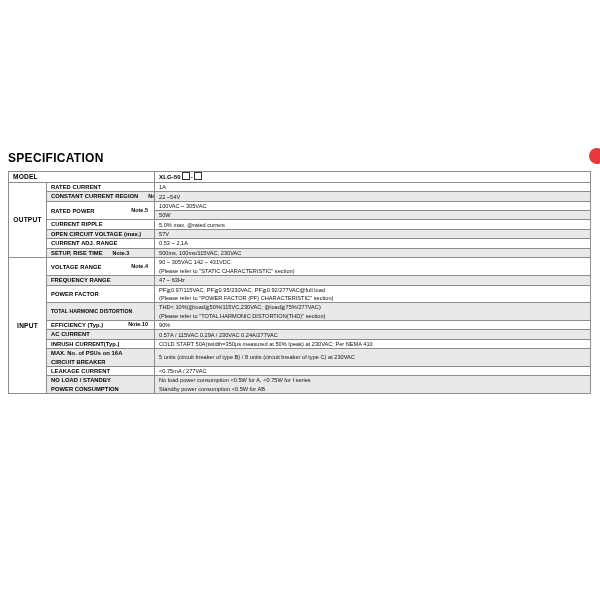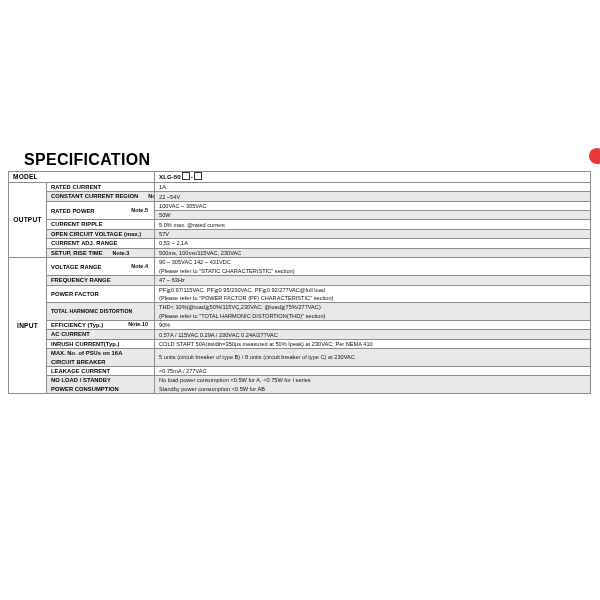--- a/index.html
+++ b/index.html
@@ -28,25 +28,24 @@
     height: 16px;
     border-radius: 50%;
     background: #e8373a;
   }
 
   
   .section-heading {
     position: absolute;
     left: 8px;
     top: 151px;
-    font-size: 16px;
+    font-size: 12px;
     font-weight: bold;
     letter-spacing: 0.3px;
     color: #000000;
-    margin-left: 16px;
   }
 
   
   .spec-table {
     position: absolute;
     left: 8px;
     top: 171px;
     width: 583px;
     border-collapse: collapse;
     table-layout: fixed;

